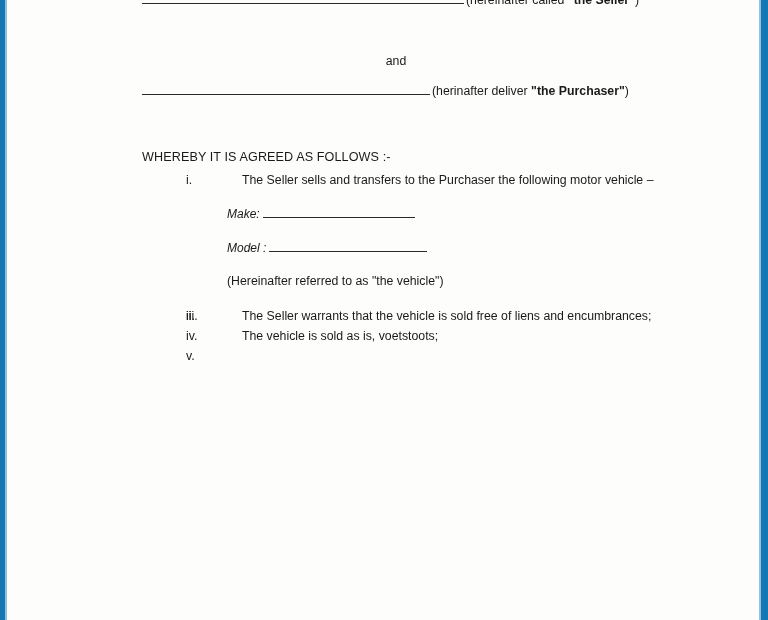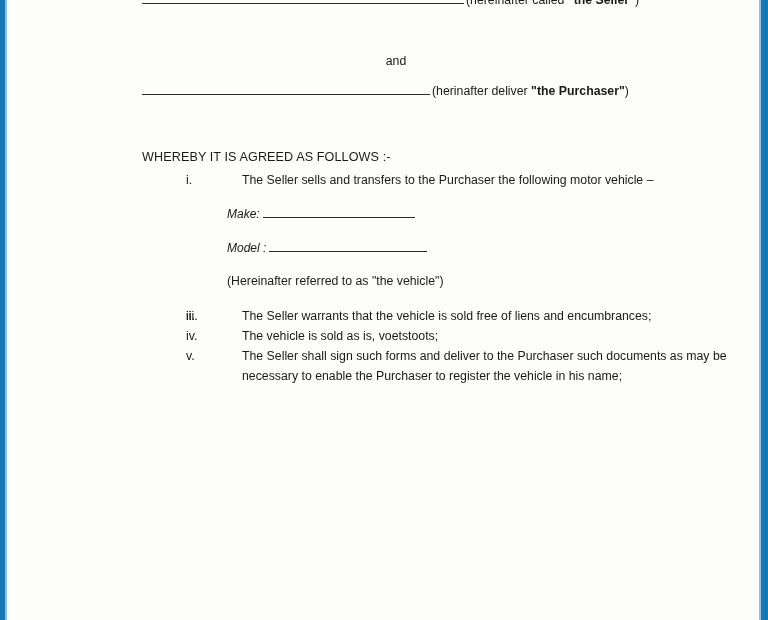--- a/index.html
+++ b/index.html
@@ -219,18 +219,17 @@
         <div class="ctext">The Seller warrants that the vehicle is sold free of liens and encumbrances;</div>
       </div>
 
       <div class="clause">
         <span class="numeral">iv.</span>
         <div class="ctext">The vehicle is sold as is, voetstoots;</div>
       </div>
 
       <div class="clause">
         <span class="numeral">v.</span>
-        <div class="ctext">The Seller shall sign such forms and deliver to the Purchaser such documents as may be necessary to enable the Purchaser to register the vehicle in his name;</div>
       </div>
 
     </div>
   </div>
 </div>
 
 </body></html>

